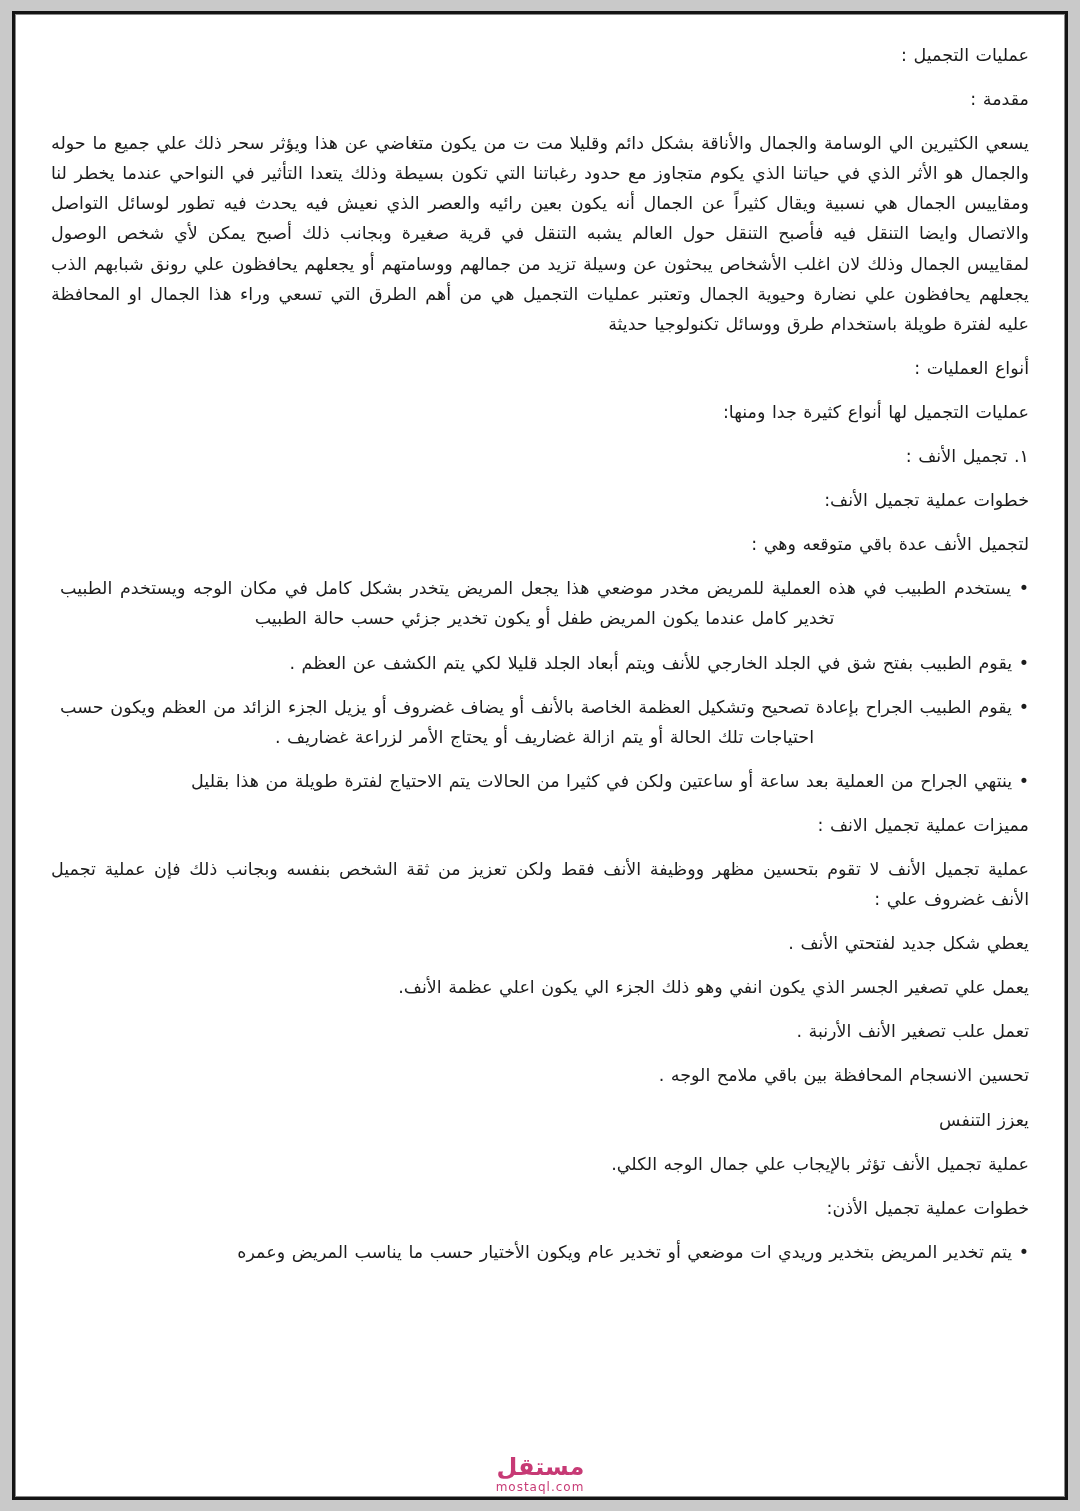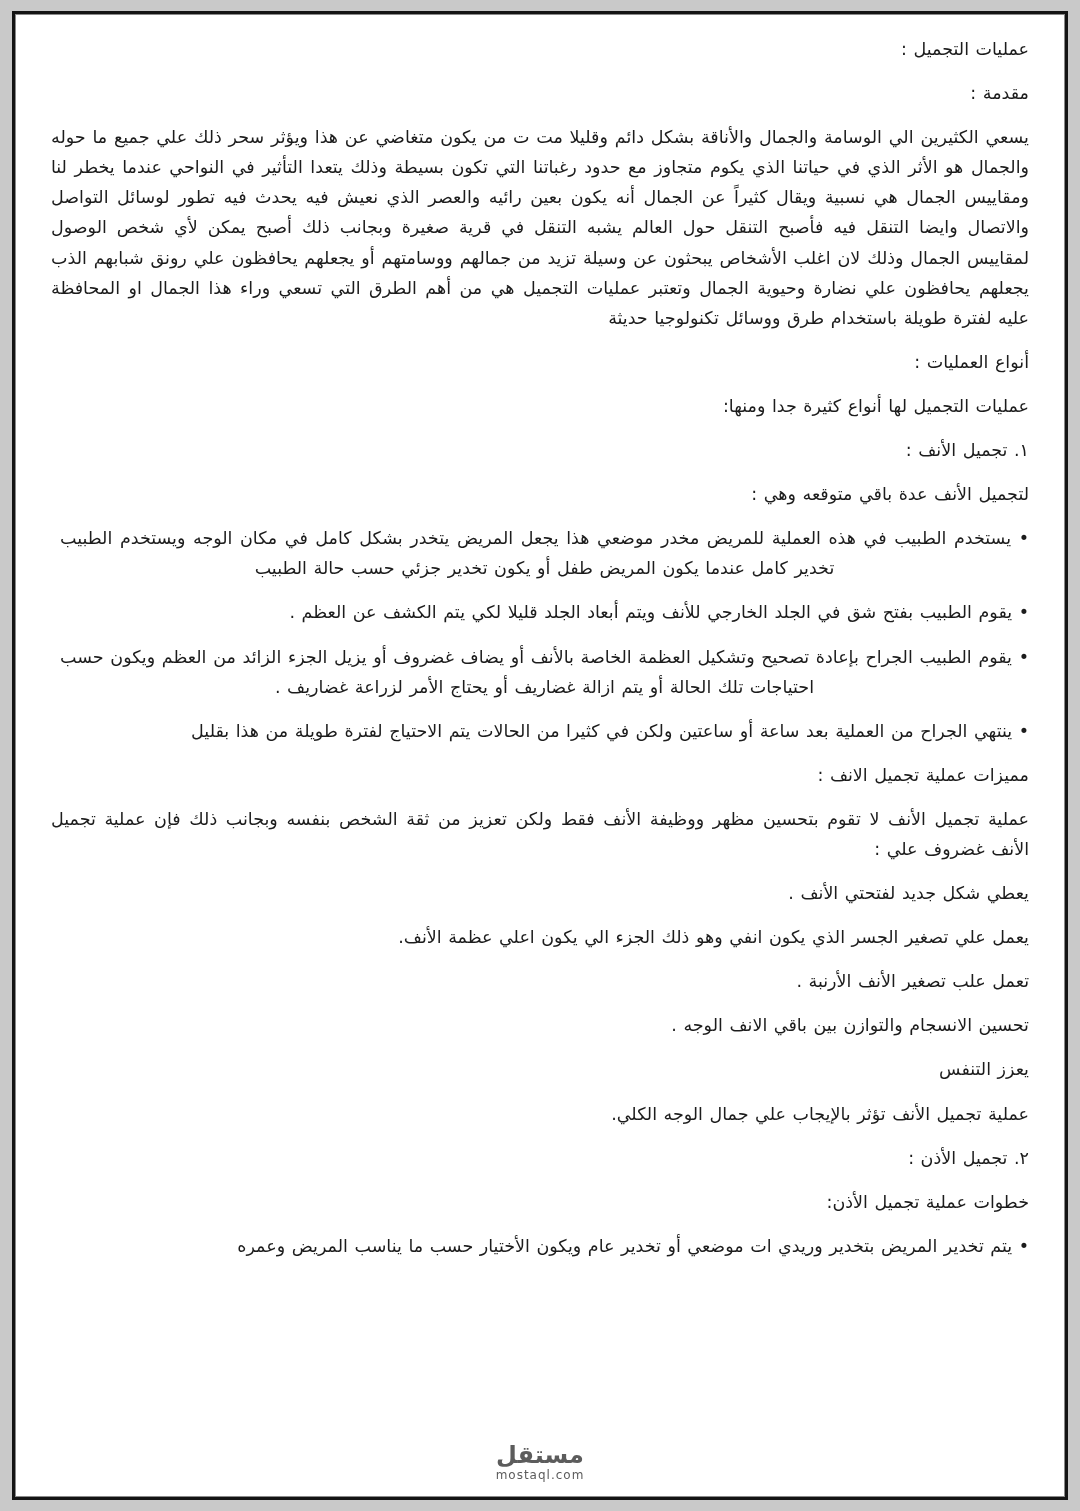--- a/index.html
+++ b/index.html
@@ -17,21 +17,21 @@
     padding: 11px 12px;
     position: relative;
   }
   .page {
     width: 100%;
     height: 100%;
     box-sizing: border-box;
     background: #ffffff;
     border: 3px solid #141414;
     box-shadow: 0 0 0 1px #8a8a8a inset;
-    padding: 20px 36px 20px 36px;
+    padding: 26px 36px 20px 36px;
     direction: rtl;
     overflow: hidden;
     position: relative;
   }
   .block {
     margin: 0 0 14px 0;
     font-size: 17.5px;
     line-height: 1.72;
     color: #1c1c1c;
     text-align: right;
@@ -41,25 +41,24 @@
     text-align: justify;
     text-align-last: right;
   }
   .block.center-last {
     text-align: justify;
     text-align-last: center;
     margin-left: 9px;
   }
   .watermark {
     position: absolute;
-    bottom: 14px;
+    bottom: 2px;
     left: 50%;
     transform: translateX(-50%);
-    text-align: center;
-    color: #404040;
+    color: #be185d;
     opacity: 0.85;
     pointer-events: none;
     line-height: 1.15;
   }
   .watermark .wm-ar {
     font-size: 24px;
     font-weight: bold;
   }
   .watermark .wm-en {
     font-size: 12px;
@@ -72,34 +71,34 @@
 
 <div class="canvas">
   <div class="page">
 
     <p class="block">عمليات التجميل :</p>
     <p class="block">مقدمة :</p>
     <p class="block justify">يسعي الكثيرين الي الوسامة والجمال والأناقة بشكل دائم وقليلا مت ت من يكون متغاضي عن هذا ويؤثر سحر ذلك علي جميع ما حوله والجمال هو الأثر الذي في حياتنا الذي يكوم متجاوز مع حدود رغباتنا التي تكون بسيطة وذلك يتعدا التأثير في النواحي عندما يخطر لنا ومقاييس الجمال هي نسبية ويقال كثيراً عن الجمال أنه يكون بعين رائيه والعصر الذي نعيش فيه يحدث فيه تطور لوسائل التواصل والاتصال وايضا التنقل فيه فأصبح التنقل حول العالم يشبه التنقل في قرية صغيرة وبجانب ذلك أصبح يمكن لأي شخص الوصول لمقاييس الجمال وذلك لان اغلب الأشخاص يبحثون عن وسيلة تزيد من جمالهم ووسامتهم أو يجعلهم يحافظون علي رونق شبابهم الذب يجعلهم يحافظون علي نضارة وحيوية الجمال وتعتبر عمليات التجميل هي من أهم الطرق التي تسعي وراء هذا الجمال او المحافظة عليه لفترة طويلة باستخدام طرق ووسائل تكنولوجيا حديثة</p>
     <p class="block">أنواع العمليات :</p>
     <p class="block">عمليات التجميل لها أنواع كثيرة جدا ومنها:</p>
     <p class="block">١. تجميل الأنف :</p>
+    <p class="block">خطوات عملية تجميل الأنف:</p>
     <p class="block">لتجميل الأنف عدة باقي متوقعه وهي :</p>
     <p class="block center-last">• يستخدم الطبيب في هذه العملية للمريض مخدر موضعي هذا يجعل المريض يتخدر بشكل كامل في مكان الوجه ويستخدم الطبيب تخدير كامل عندما يكون المريض طفل أو يكون تخدير جزئي حسب حالة الطبيب</p>
     <p class="block">• يقوم الطبيب بفتح شق في الجلد الخارجي للأنف ويتم أبعاد الجلد قليلا لكي يتم الكشف عن العظم .</p>
     <p class="block center-last">• يقوم الطبيب الجراح بإعادة تصحيح وتشكيل العظمة الخاصة بالأنف أو يضاف غضروف أو يزيل الجزء الزائد من العظم ويكون حسب احتياجات تلك الحالة أو يتم ازالة غضاريف أو يحتاج الأمر لزراعة غضاريف .</p>
     <p class="block">• ينتهي الجراح من العملية بعد ساعة أو ساعتين ولكن في كثيرا من الحالات يتم الاحتياج لفترة طويلة من هذا بقليل</p>
     <p class="block">مميزات عملية تجميل الانف :</p>
     <p class="block justify">عملية تجميل الأنف لا تقوم بتحسين مظهر ووظيفة الأنف فقط ولكن تعزيز من ثقة الشخص بنفسه وبجانب ذلك فإن عملية تجميل الأنف غضروف علي :</p>
     <p class="block">يعطي شكل جديد لفتحتي الأنف .</p>
     <p class="block">يعمل علي تصغير الجسر الذي يكون انفي وهو ذلك الجزء الي يكون اعلي عظمة الأنف.</p>
     <p class="block">تعمل علب تصغير الأنف الأرنبة .</p>
-    <p class="block">تحسين الانسجام والتوازن بين باقي الانف الوجه .</p>
+    <p class="block">تحسين الانسجام المحافظة بين باقي ملامح الوجه .</p>
     <p class="block">يعزز التنفس</p>
     <p class="block">عملية تجميل الأنف تؤثر بالإيجاب علي جمال الوجه الكلي.</p>
-    <p class="block">٢. تجميل الأذن :</p>
     <p class="block">خطوات عملية تجميل الأذن:</p>
     <p class="block">• يتم تخدير المريض بتخدير وريدي ات موضعي أو تخدير عام ويكون الأختيار حسب ما يناسب المريض وعمره</p>
 
     <div class="watermark">
       <div class="wm-ar">مستقل</div>
       <div class="wm-en">mostaql.com</div>
     </div>
 
   </div>
 </div>

